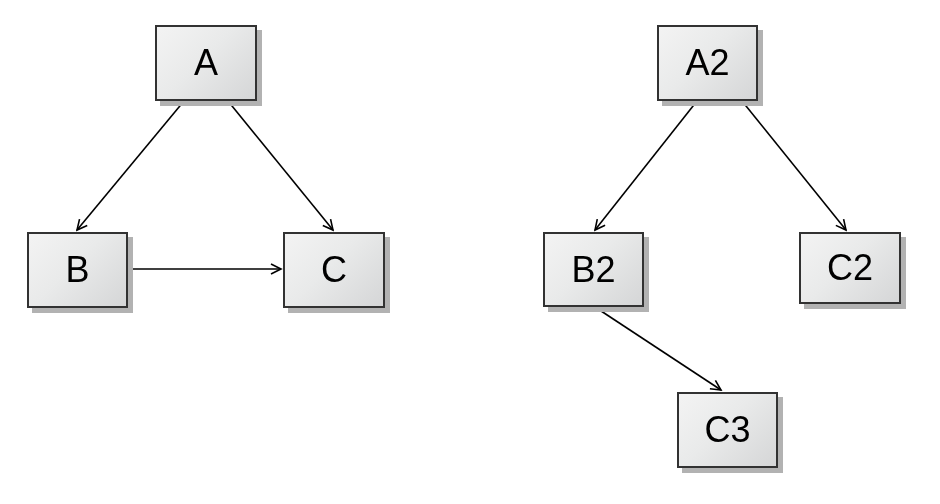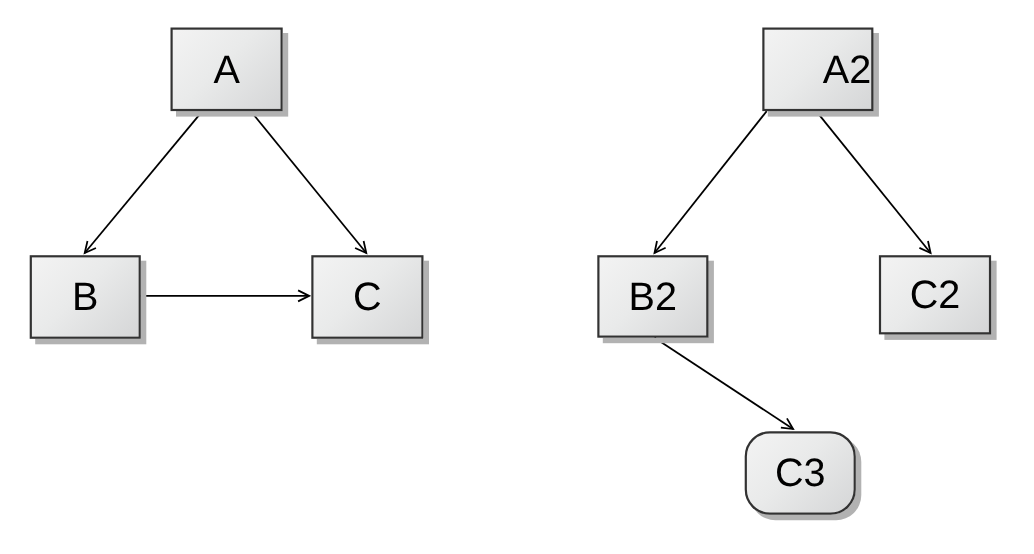--- a/index.html
+++ b/index.html
@@ -55,26 +55,26 @@
   <div id="node-layer">
       <div class="node" style="left: 155px; top: 25px; width: 102px; height: 76px;">
         <span class="node-label">A</span>
       </div>
       <div class="node" style="left: 27px; top: 232px; width: 101px; height: 76px;">
         <span class="node-label">B</span>
       </div>
       <div class="node" style="left: 283px; top: 232px; width: 102px; height: 76px;">
         <span class="node-label">C</span>
       </div>
-      <div class="node" style="left: 693px; top: 25px; width: 101px; height: 76px; justify-content: flex-end;">
+      <div class="node" style="left: 657px; top: 25px; width: 101px; height: 76px;">
         <span class="node-label">A2</span>
       </div>
       <div class="node" style="left: 543px; top: 232px; width: 101px; height: 75px; align-items: center;">
         <span class="node-label">B2</span>
       </div>
       <div class="node" style="left: 799px; top: 232px; width: 102px; height: 72px;">
         <span class="node-label">C2</span>
       </div>
-      <div class="node" style="left: 677px; top: 392px; width: 101px; height: 76px; border-radius: 23px;">
+      <div class="node" style="left: 677px; top: 392px; width: 101px; height: 76px;">
         <span class="node-label">C3</span>
       </div>
     </div>
 </div>
 
 </body></html>

